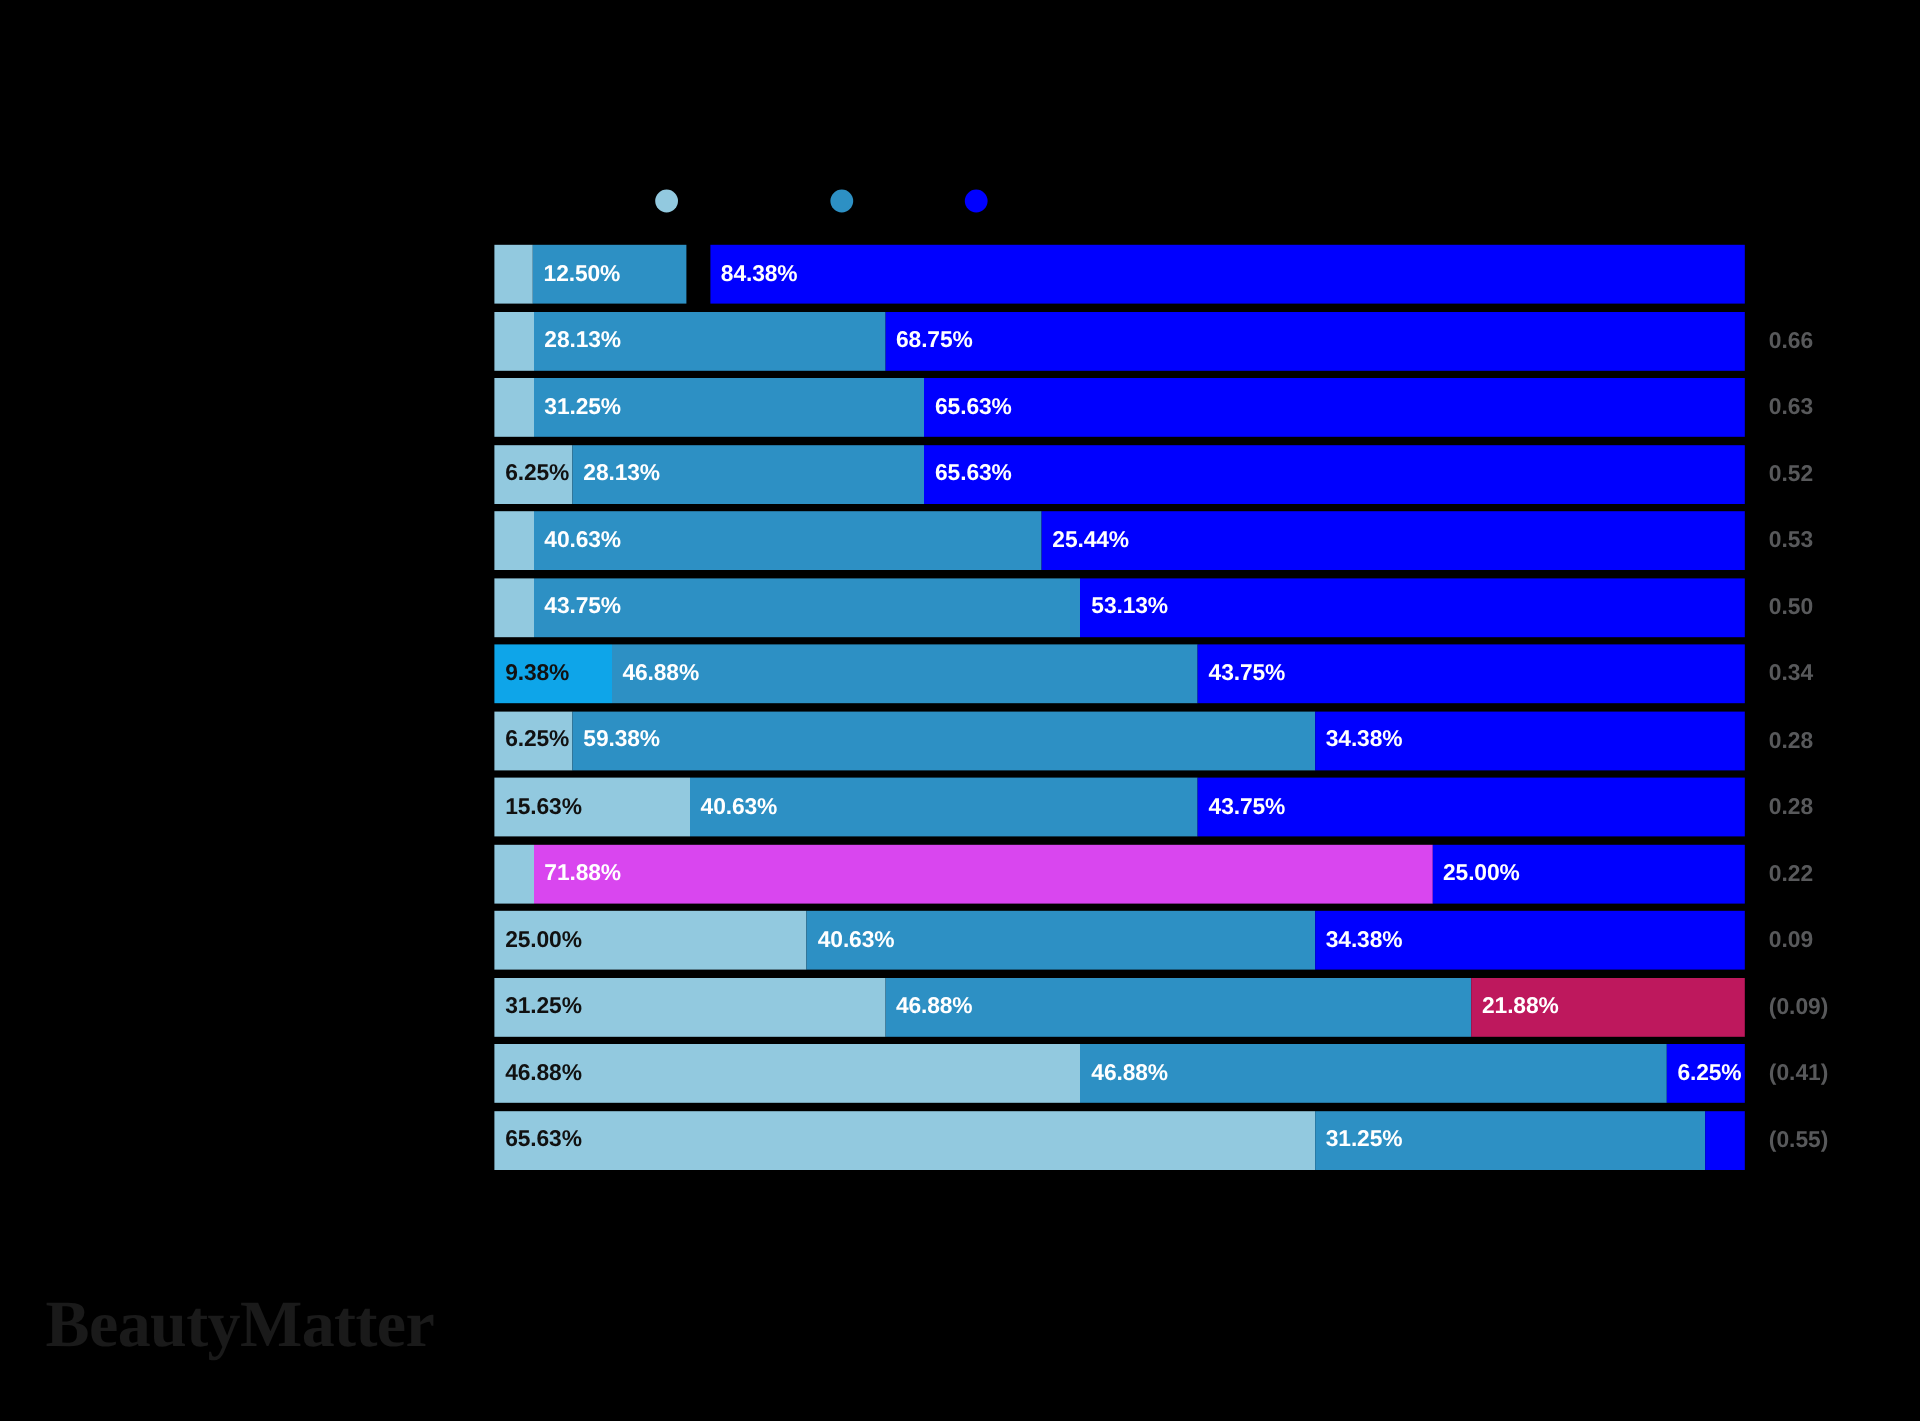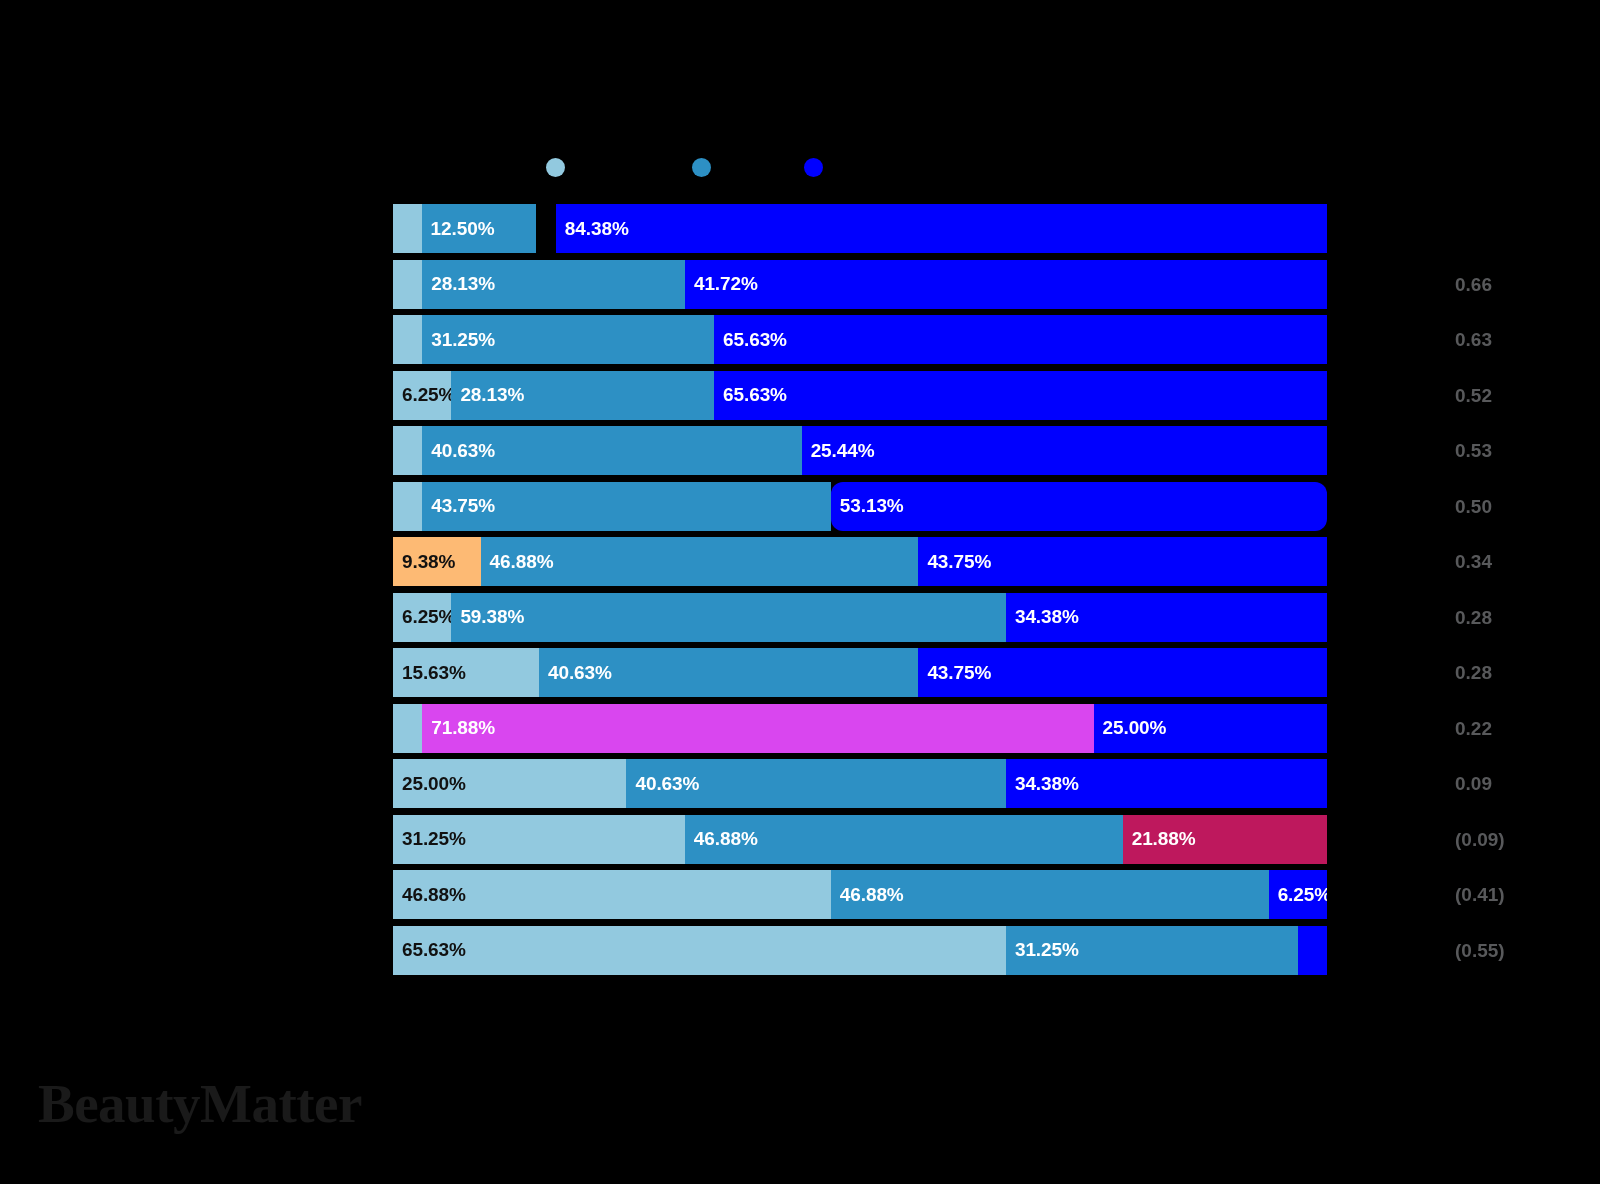--- a/index.html
+++ b/index.html
@@ -42,23 +42,23 @@
   .legend-label {
     font-size: 15px;
     color: #000000;
     white-space: nowrap;
     line-height: 19px;
   }
 
   
   #plot {
     position: absolute;
-    left: 393px;
+    left: 412px;
     top: 204px;
-    width: 934px;
+    width: 1042px;
     height: 774px;
   }
   .row {
     position: relative;
     width: 100%;
     height: 49px;
     margin-bottom: 6.5px;
     display: flex;
     overflow: visible;
   }
@@ -146,21 +146,21 @@
       <div class="seg" style="width: 84.38%; background: rgb(0, 0, 255); margin-left: 20px;">
         <span class="seg-label lbl-light">84.38%</span>
       </div>
     </div>
     <div class="row">
       <div class="seg" style="width: 3.13%; background: rgb(146, 201, 223);"></div>
       <div class="seg" style="width: 28.13%; background: rgb(45, 144, 196);">
         <span class="seg-label lbl-light">28.13%</span>
       </div>
       <div class="seg" style="width: 68.75%; background: rgb(0, 0, 255);">
-        <span class="seg-label lbl-light">41.72%</span>
+        <span class="seg-label lbl-light">68.75%</span>
       </div>
       <div class="rowval">0.66</div>
     </div>
     <div class="row">
       <div class="seg" style="width: 3.13%; background: rgb(146, 201, 223);"></div>
       <div class="seg" style="width: 31.25%; background: rgb(45, 144, 196);">
         <span class="seg-label lbl-light">31.25%</span>
       </div>
       <div class="seg" style="width: 65.63%; background: rgb(0, 0, 255);">
         <span class="seg-label lbl-light">65.63%</span>
@@ -187,27 +187,27 @@
       <div class="seg" style="width: 56.25%; background: rgb(0, 0, 255);">
         <span class="seg-label lbl-light">25.44%</span>
       </div>
       <div class="rowval">0.53</div>
     </div>
     <div class="row">
       <div class="seg" style="width: 3.13%; background: rgb(146, 201, 223);"></div>
       <div class="seg" style="width: 43.75%; background: rgb(45, 144, 196);">
         <span class="seg-label lbl-light">43.75%</span>
       </div>
-      <div class="seg" style="width: 53.13%; background: rgb(0, 0, 255); border-radius: 12px;">
+      <div class="seg" style="width: 53.13%; background: rgb(0, 0, 255);">
         <span class="seg-label lbl-light">53.13%</span>
       </div>
       <div class="rowval">0.50</div>
     </div>
     <div class="row">
-      <div class="seg" style="width: 9.38%; background: #fdba74;">
+      <div class="seg" style="width: 9.38%; background: #0ea5e9;">
         <span class="seg-label lbl-dark">9.38%</span>
       </div>
       <div class="seg" style="width: 46.88%; background: rgb(45, 144, 196);">
         <span class="seg-label lbl-light">46.88%</span>
       </div>
       <div class="seg" style="width: 43.75%; background: rgb(0, 0, 255);">
         <span class="seg-label lbl-light">43.75%</span>
       </div>
       <div class="rowval">0.34</div>
     </div>

